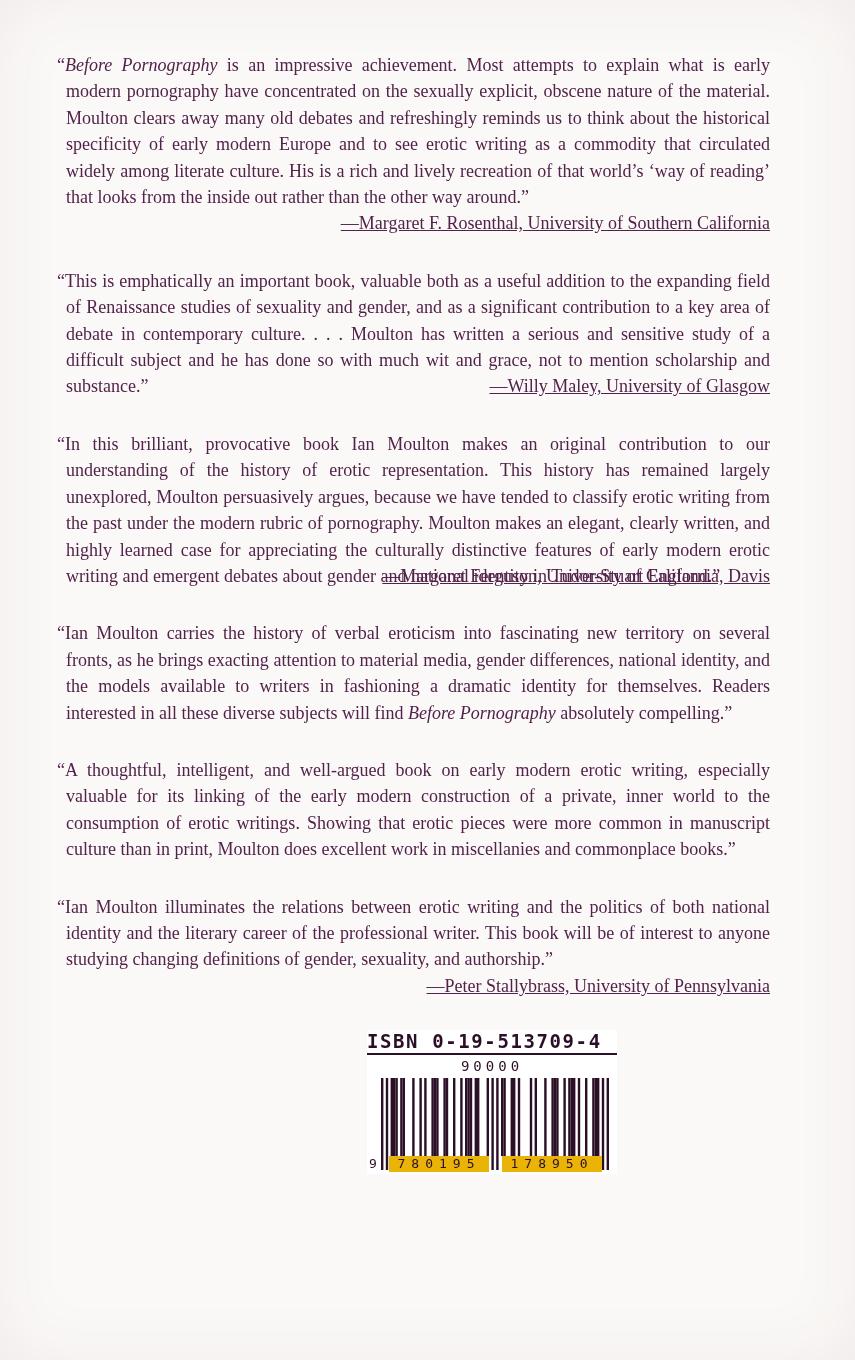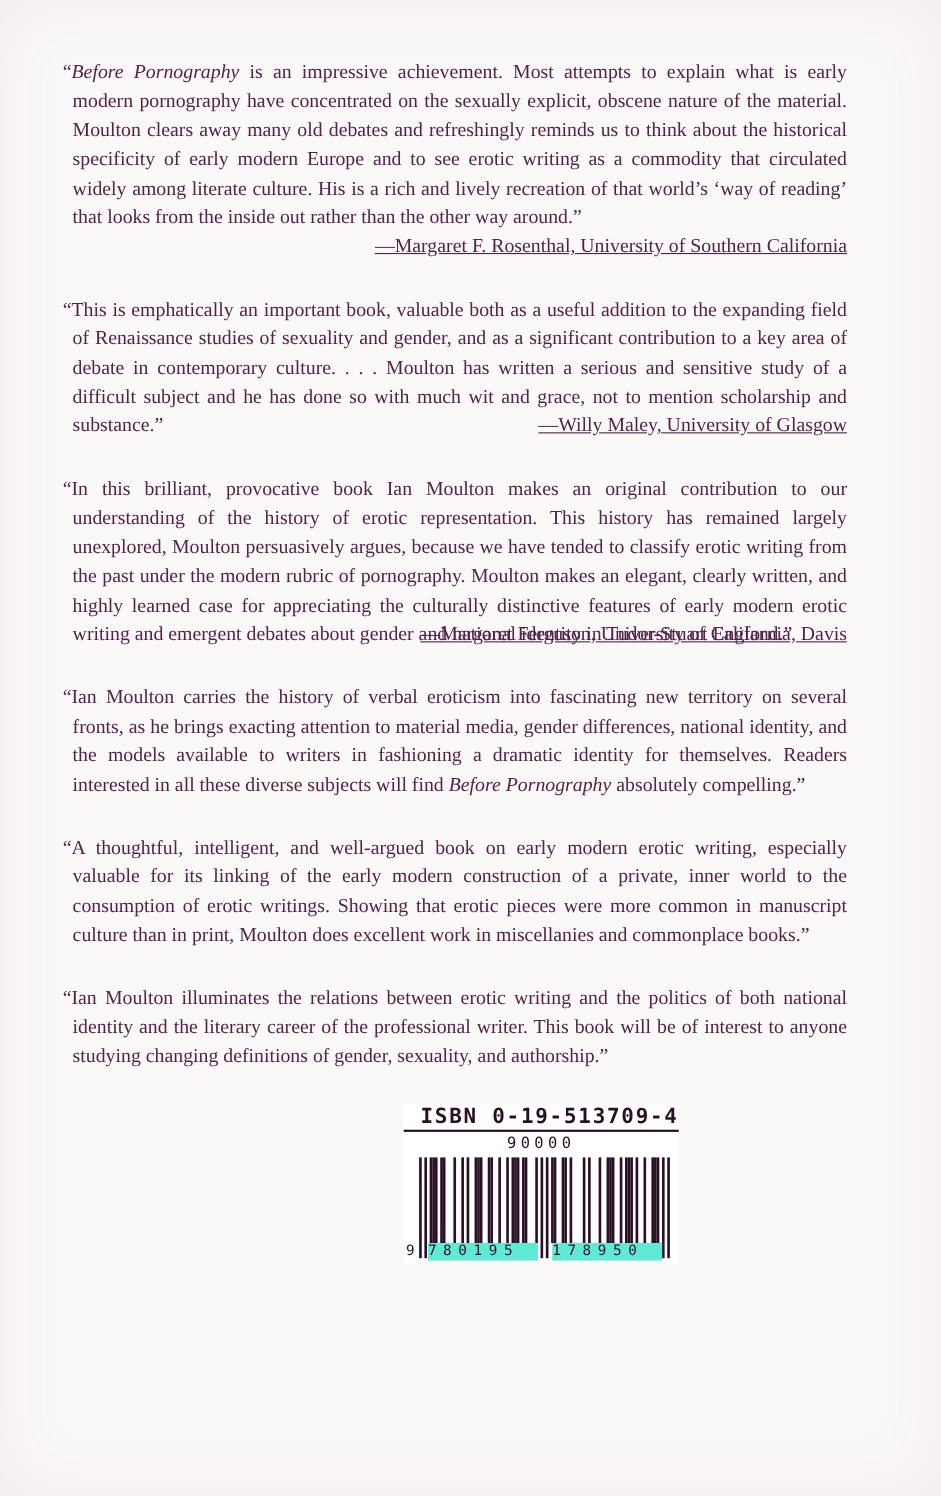--- a/index.html
+++ b/index.html
@@ -51,21 +51,20 @@
   }
   .isbn-label{
     font-family:"DejaVu Sans Mono", monospace;
     font-weight:bold;
     font-size:19px;
     letter-spacing:1.6px;
     white-space:nowrap;
     color:var(--ink-bar);
     border-bottom:2px solid var(--ink-bar);
     padding-bottom:1px;
-    text-align:right;
   }
   .addon-code{
     font-family:"DejaVu Sans Mono", monospace;
     font-size:14px;
     letter-spacing:4px;
     text-align:center;
     margin-top:3px;
     color:var(--ink-bar);
   }
   .bc-wrap{
@@ -77,22 +76,22 @@
   .bc-wrap svg{display:block;}
   .bc-wrap svg rect{fill:var(--ink-bar);}
   .bc-digit{
     position:absolute;
     top:78px;
     height:16px;
     font-family:"DejaVu Sans Mono", monospace;
     font-size:13px;
     line-height:16px;
     color:var(--ink-bar);
-    background:#5eead4;
-    text-align:left;
+    background:#eab308;
+    text-align:center;
     letter-spacing:6px;
   }
   .bc-digit-first{left:0;width:11px;background:transparent;letter-spacing:0;text-align:left;}
   .bc-digit-left{left:20px;width:100px;}
   .bc-digit-right{left:133px;width:100px;}
 </style>
 </head>
 <body>
 
 <div class="cover">
@@ -111,20 +110,21 @@
         <div class="attribution inline">—Margaret Ferguson, University of California, Davis</div>
       </div>
       <div class="quote-block">
         <p class="quote-text"><span>“Ian Moulton carries the history of verbal eroticism into fascinating new territory on several fronts, as he brings exacting attention to material media, gender differences, national identity, and the models available to writers in fashioning a dramatic identity for themselves. Readers interested in all these diverse subjects will find </span><em>Before Pornography</em><span> absolutely compelling.”</span></p>
       </div>
       <div class="quote-block">
         <p class="quote-text"><span>“A thoughtful, intelligent, and well-argued book on early modern erotic writing, especially valuable for its linking of the early modern construction of a private, inner world to the consumption of erotic writings. Showing that erotic pieces were more common in manuscript culture than in print, Moulton does excellent work in miscellanies and commonplace books.”</span></p>
       </div>
       <div class="quote-block">
         <p class="quote-text"><span>“Ian Moulton illuminates the relations between erotic writing and the politics of both national identity and the literary career of the professional writer. This book will be of interest to anyone studying changing definitions of gender, sexuality, and authorship.”</span></p>
+        <div class="attribution">—Peter Stallybrass, University of Pennsylvania</div>
       </div>
     </div>
 
   <div class="barcode-block">
     <div class="isbn-label">ISBN 0-19-513709-4</div>
     <div class="addon-code">90000</div>
     <div class="bc-wrap">
       <svg width="246" height="92">
           <rect x="12.0" y="0" width="2.4" height="92"></rect>
           <rect x="16.8" y="0" width="2.4" height="92"></rect>

